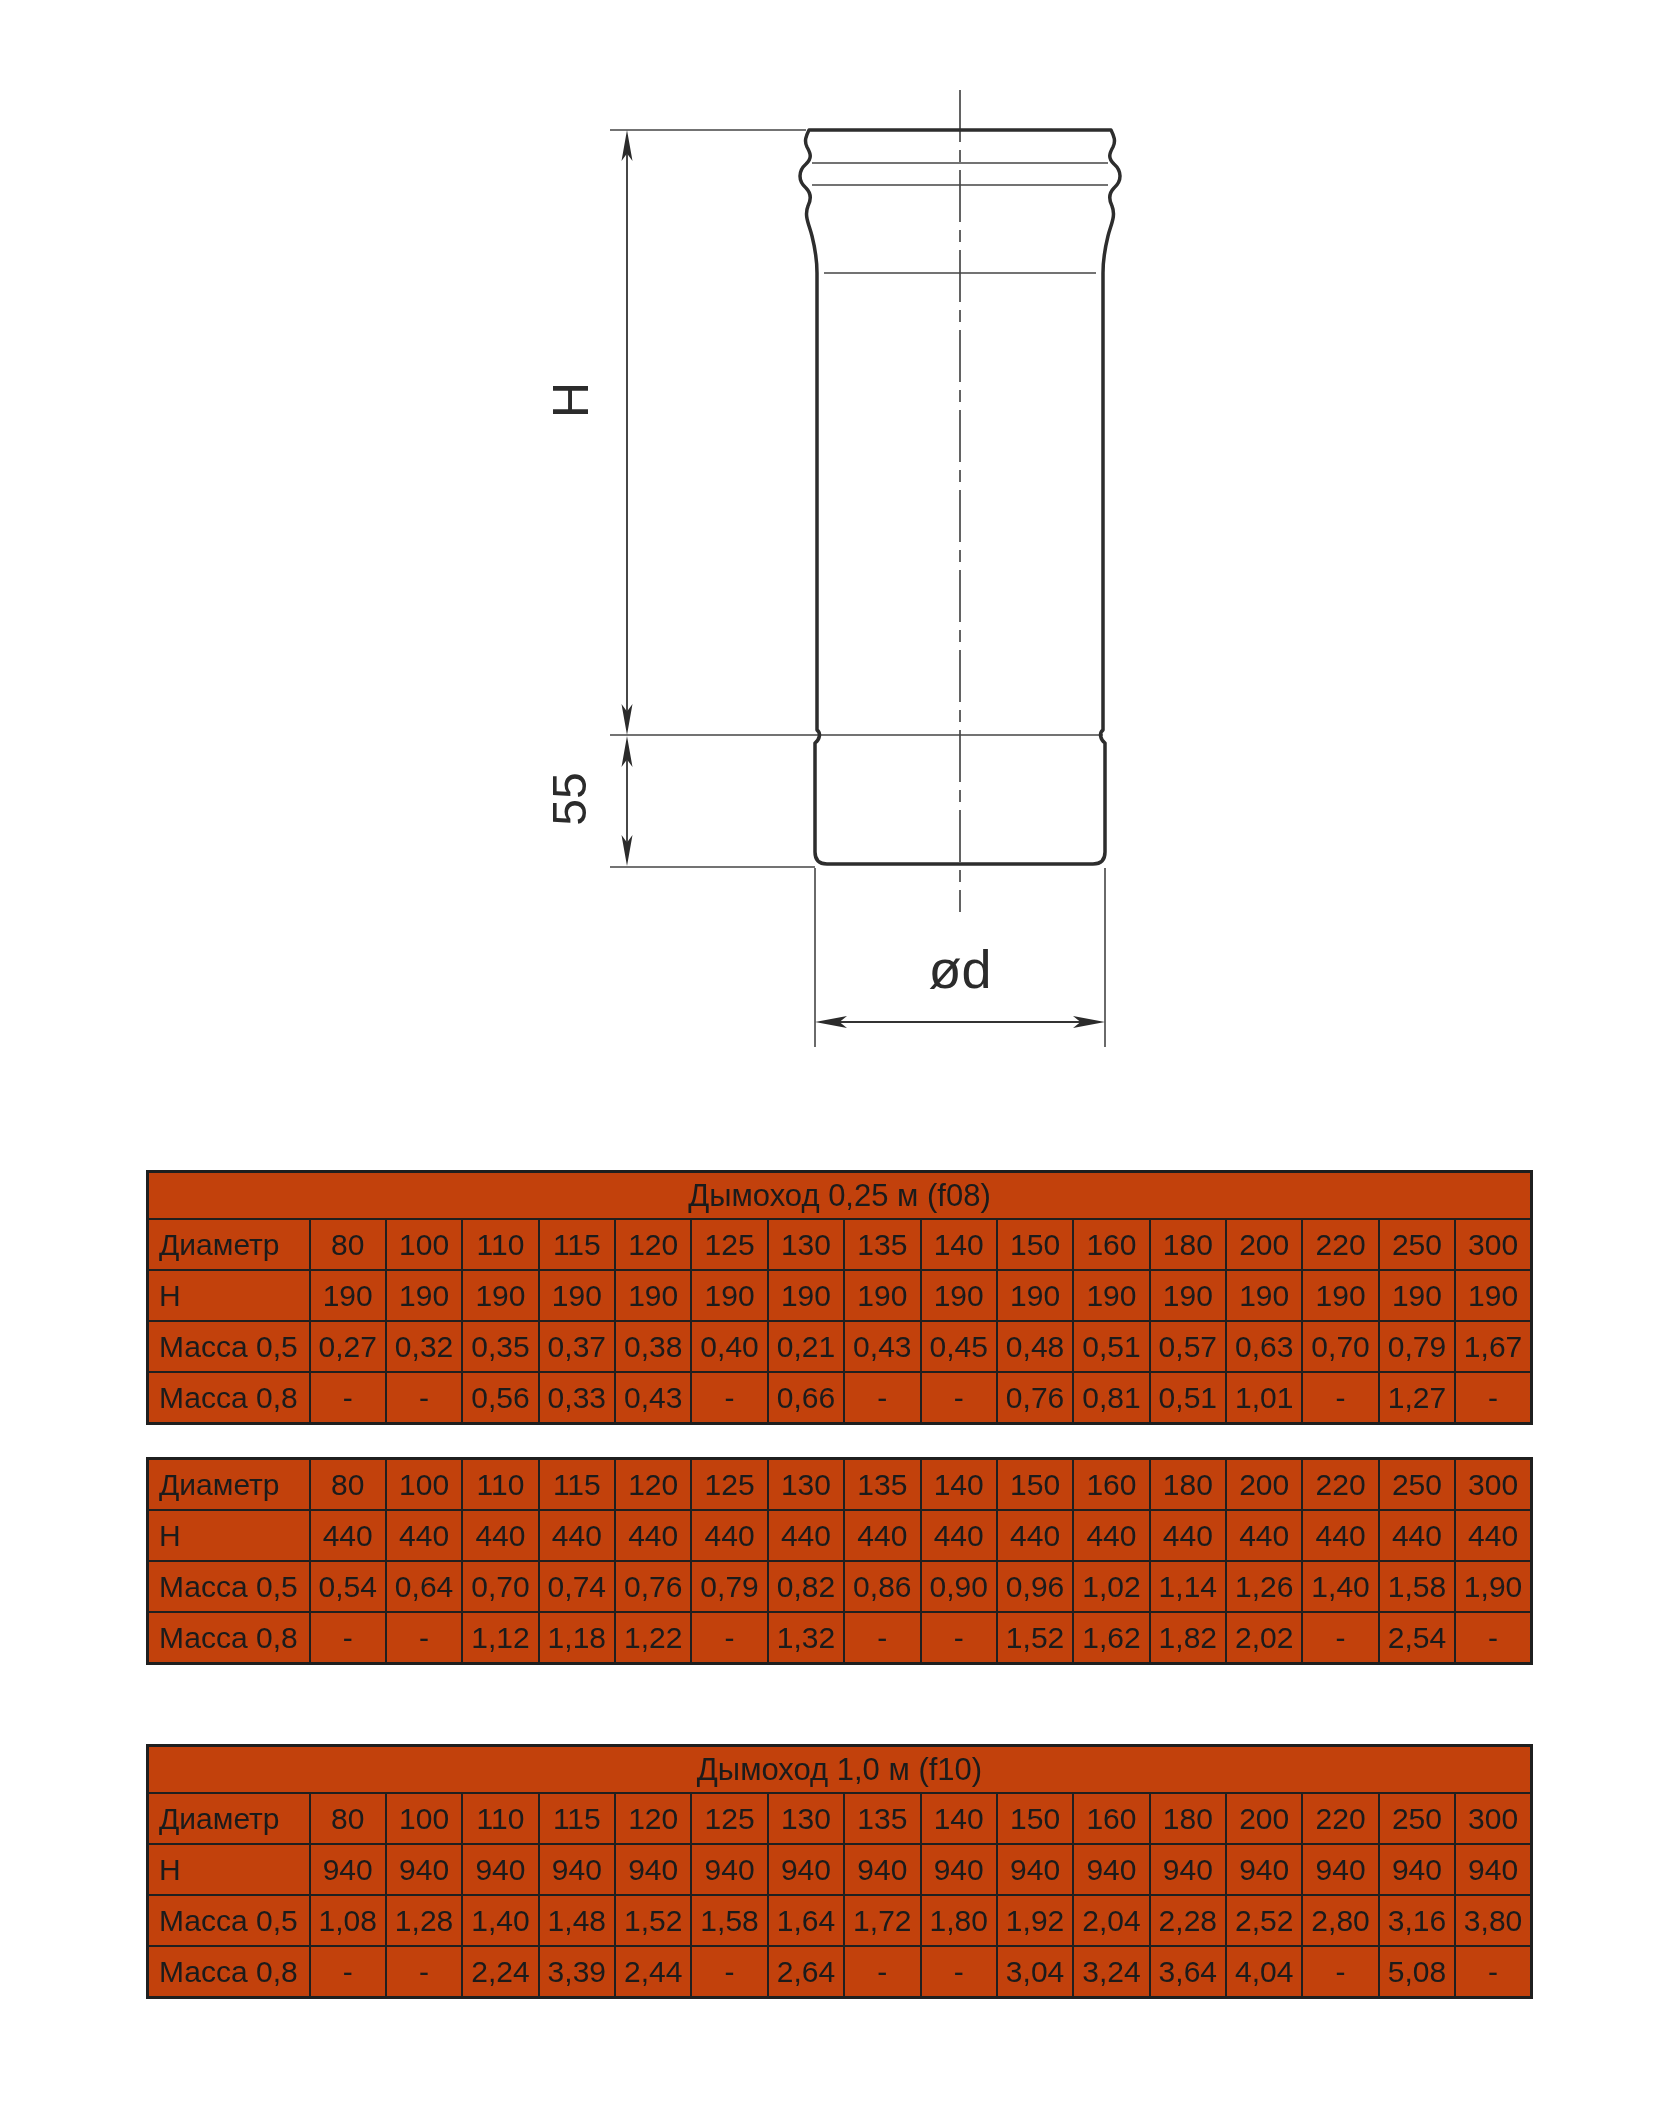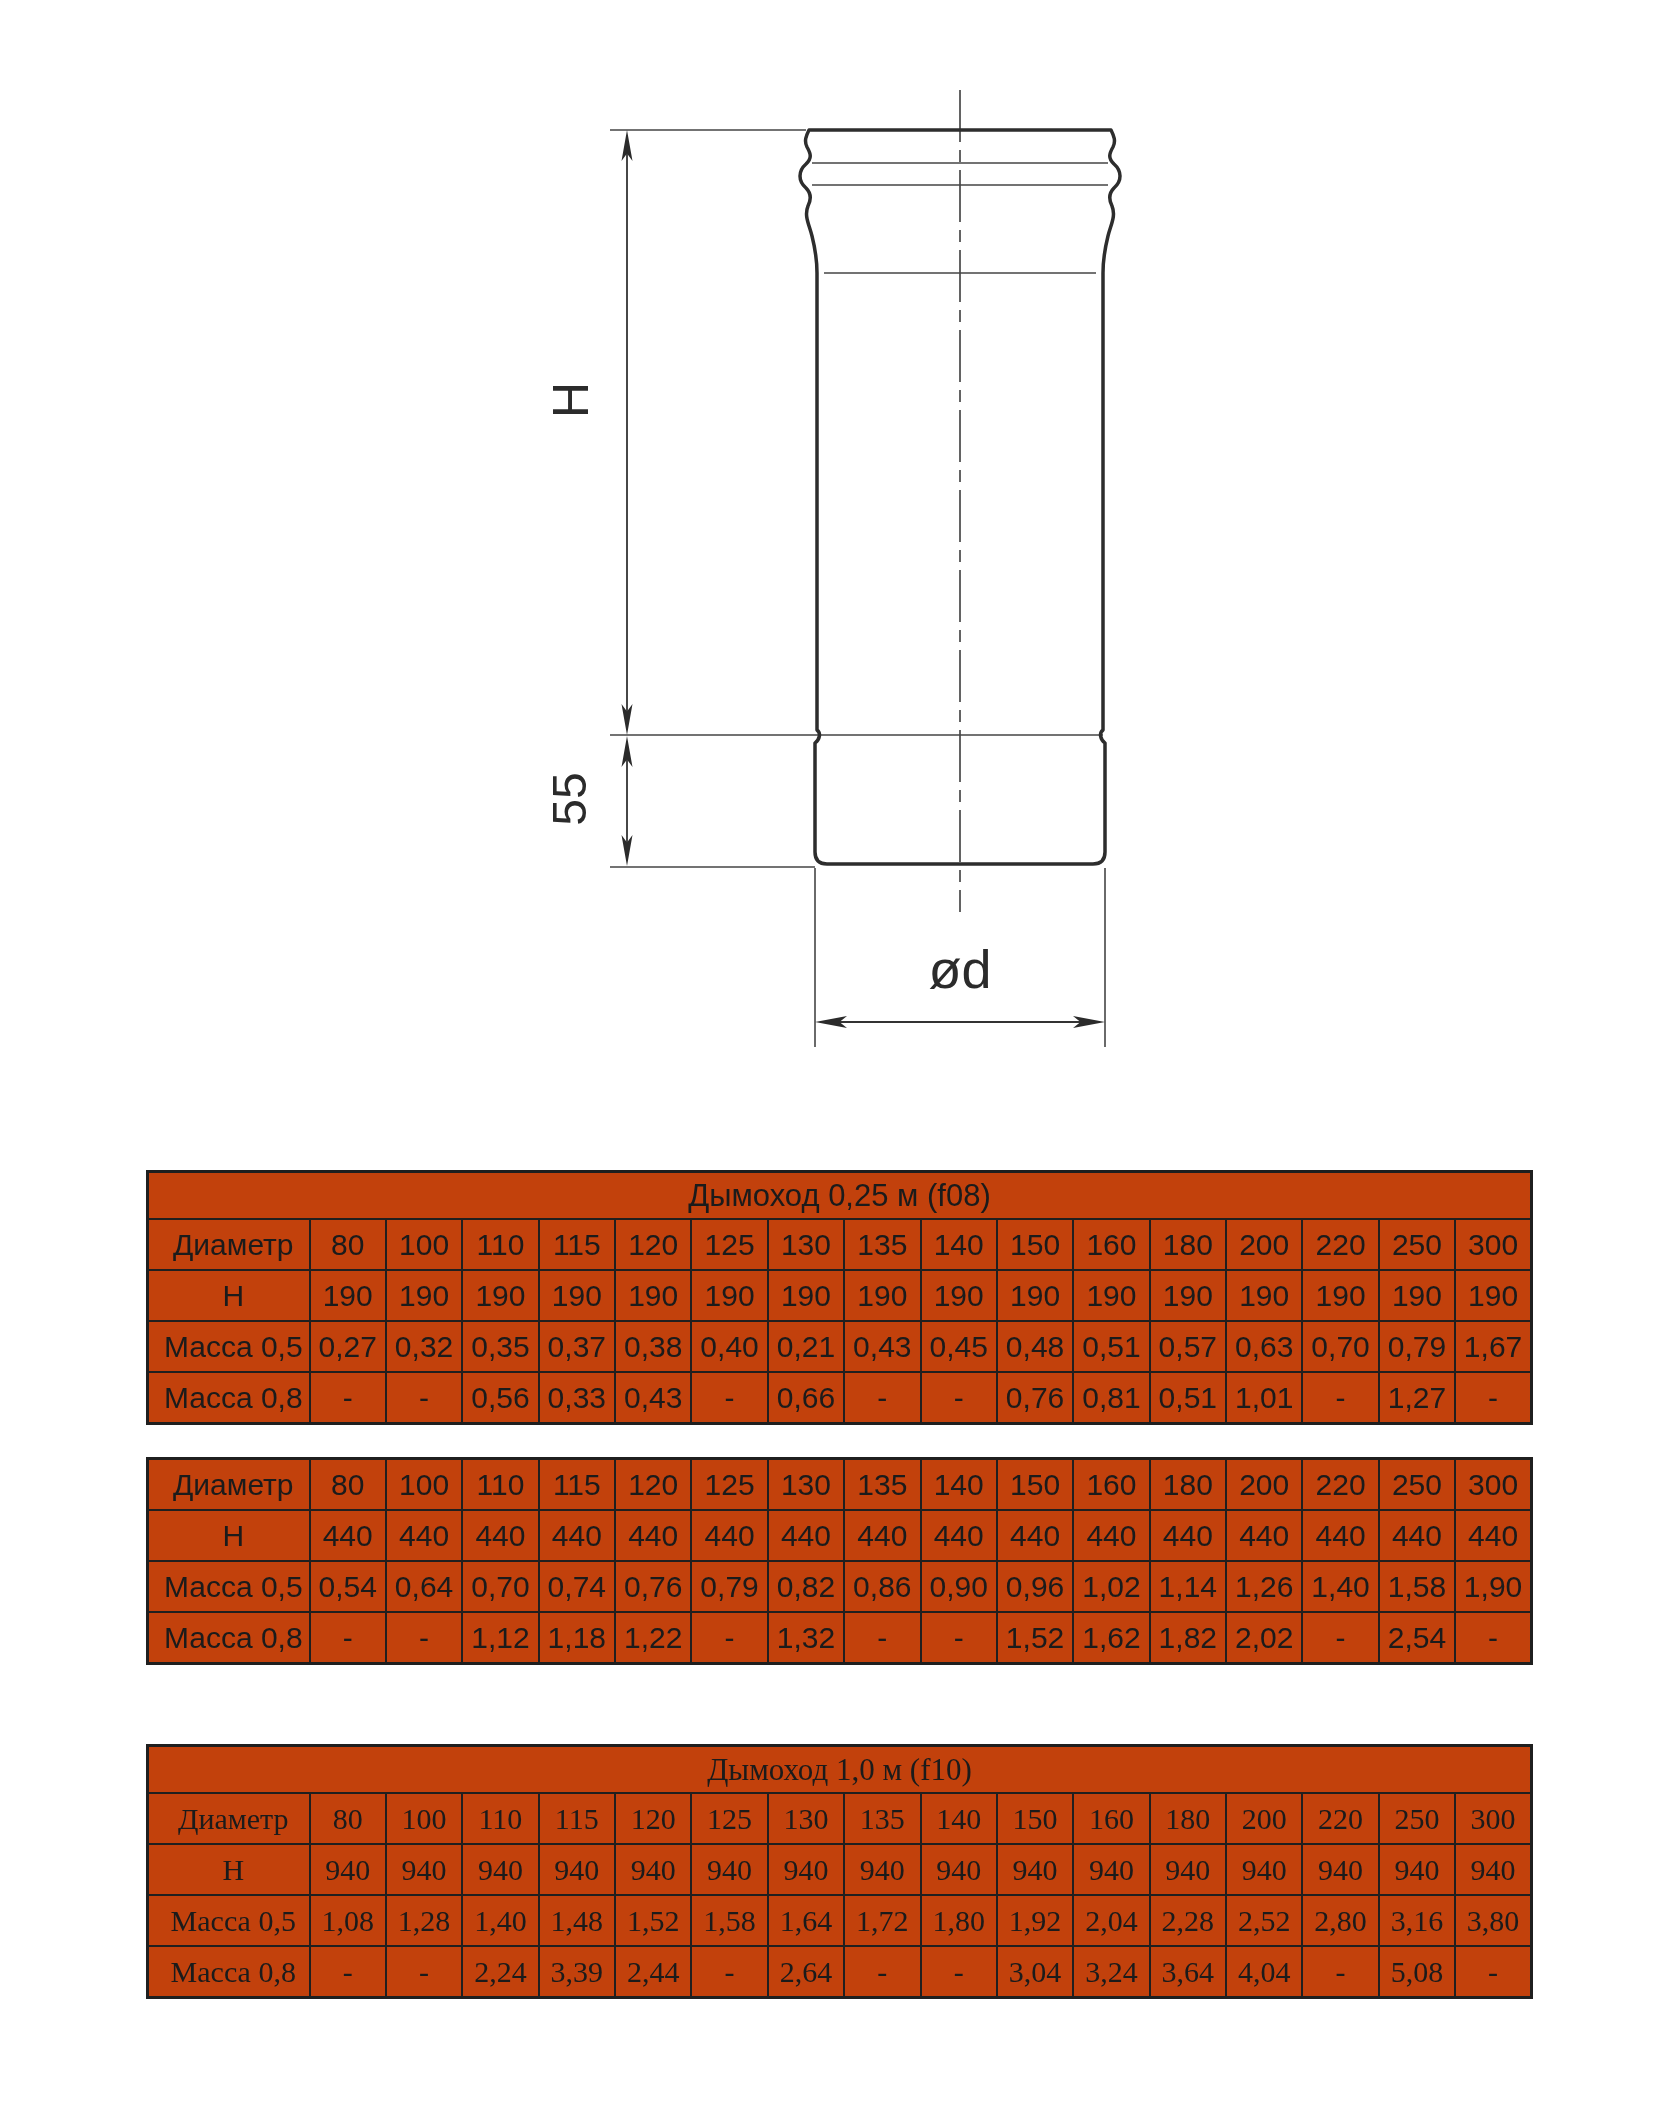--- a/index.html
+++ b/index.html
@@ -16,24 +16,24 @@
     border-collapse:collapse;table-layout:fixed;
     border:3px solid #1f1f1f;background:#c2410c;
   }
   .spec-table td{
     border:2px solid #1f1f1f;
     text-align:center;vertical-align:middle;
     font-size:30px;color:#1b1b1b;
     height:49px;padding:0 1px;white-space:nowrap;overflow:hidden;
   }
   .spec-table td.title-cell{height:45px;font-size:31px;}
-  .spec-table td.row-label-cell{text-align:center;padding-left:10px;}
+  .spec-table td.row-label-cell{text-align:left;padding-left:10px;}
   #table-0{top:1170px;}
   #table-1{top:1457px;}
-  #table-2{top:1744px;font-family:Liberation Serif, serif;}
+  #table-2{top:1744px;}
   svg text{fill:#2b2b2b;}
 </style>
 </head>
 <body>
 
 <div class="drawing-wrap">
   <svg width="1680" height="1120" viewBox="0 0 1680 1120">
 
     <line x1="960" y1="90" x2="960" y2="912" stroke="#3d3d3d" stroke-width="1.6" stroke-dasharray="52 8 12 8"></line>
 

